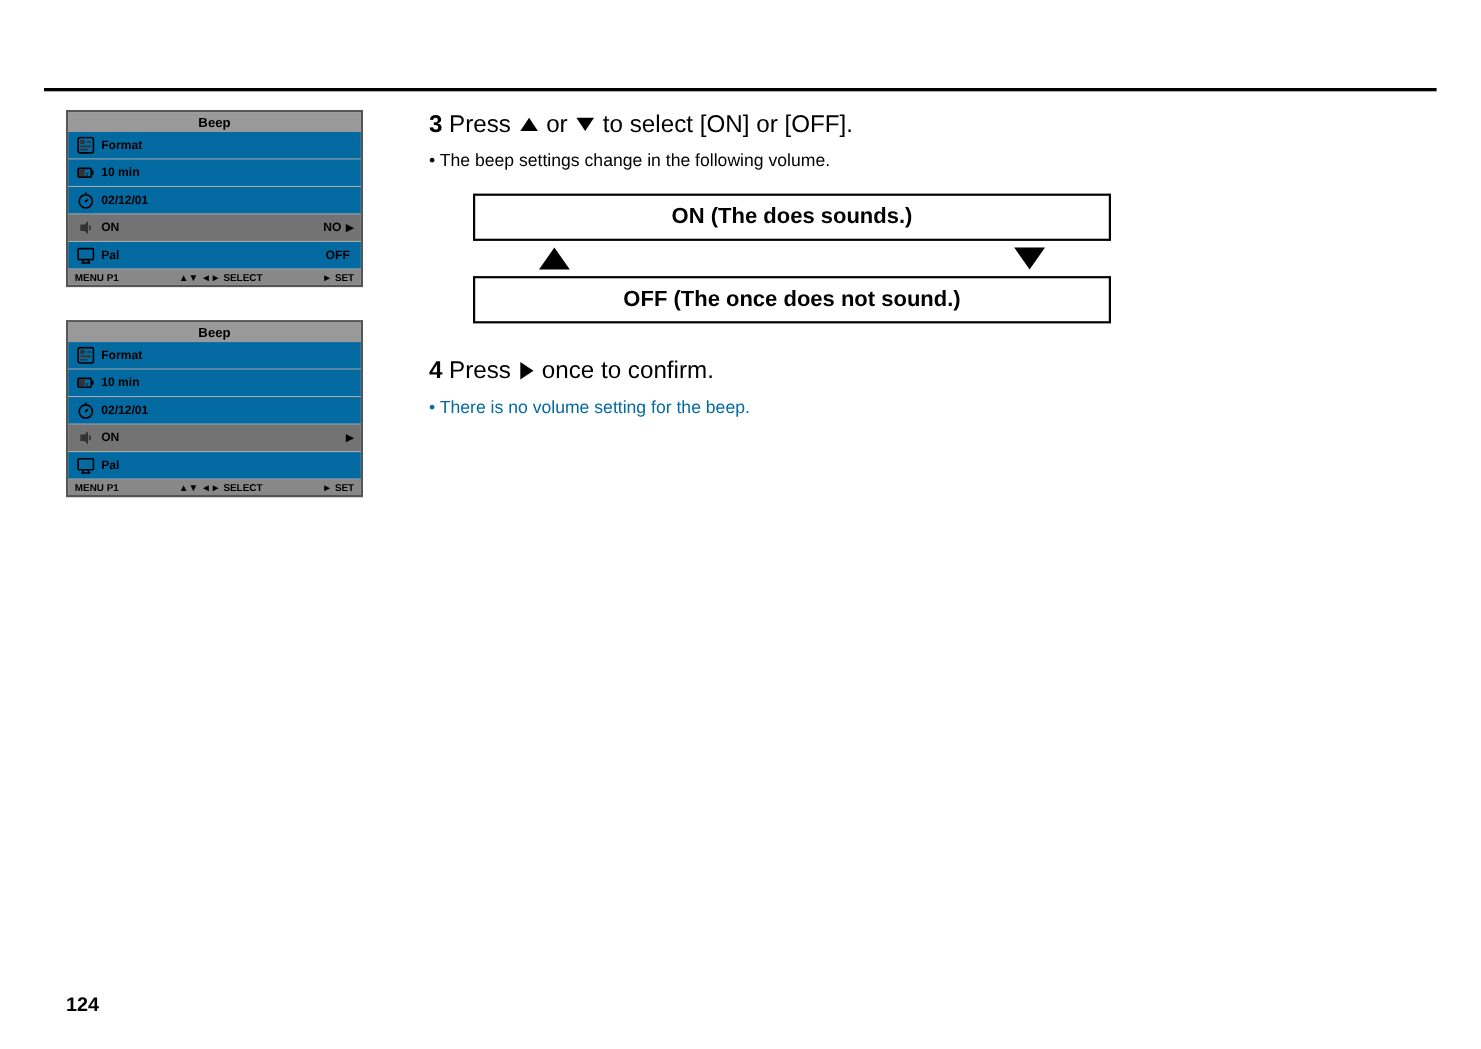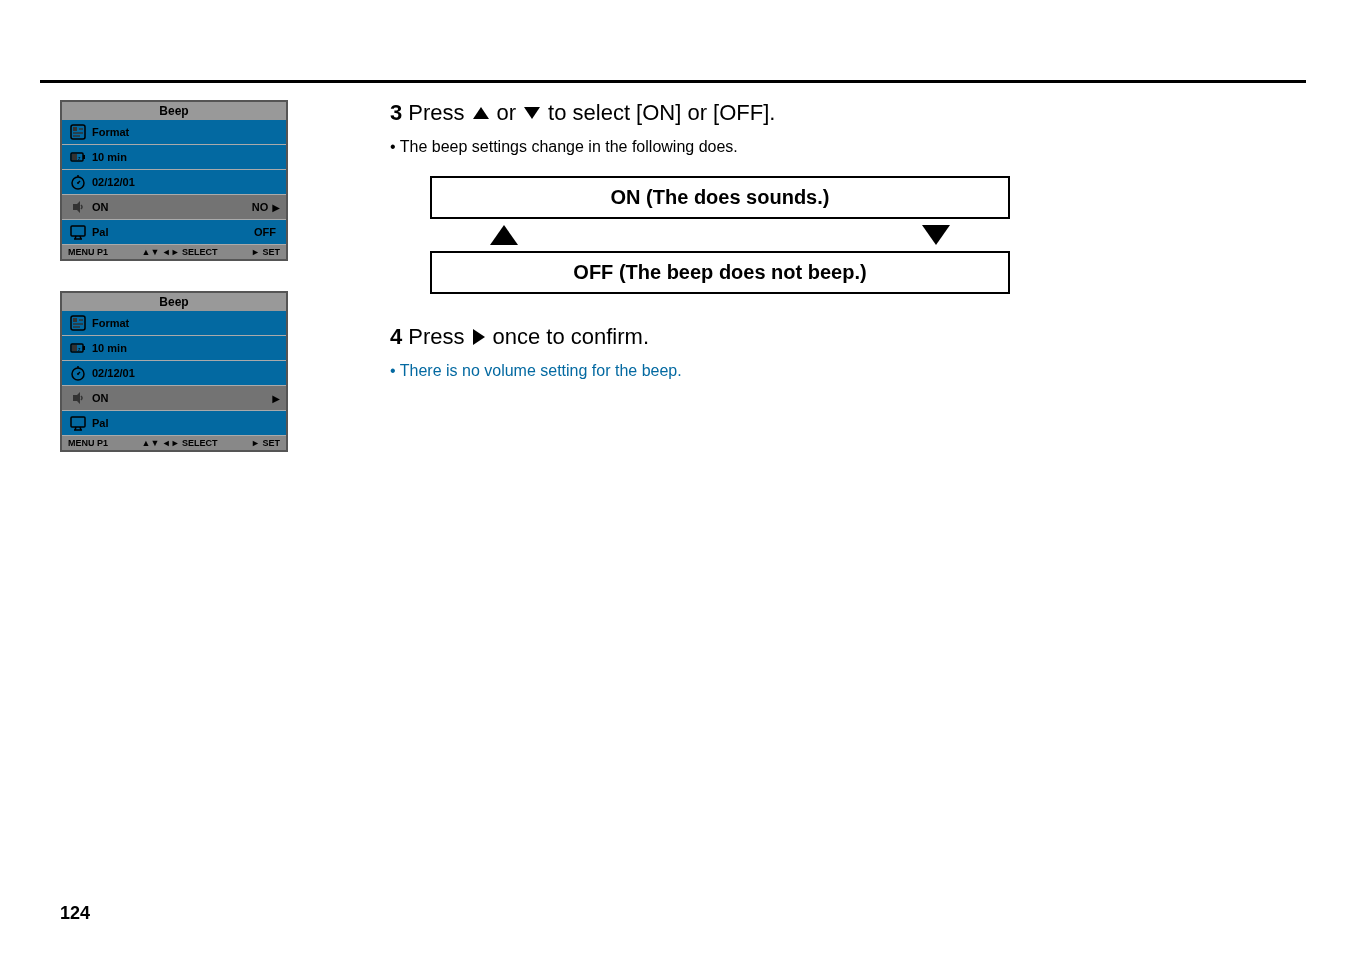--- a/index.html
+++ b/index.html
@@ -33,21 +33,21 @@
     
     .left-column {
       position: absolute;
       top: 100px;
       left: 60px;
       width: 290px;
     }
 
     
     .menu-screen {
-      width: 228px;
+      width: 270px;
       border: 2px solid #555;
       background: #c8c8c8;
       margin-bottom: 30px;
       font-size: 11px;
     }
 
     .menu-title {
       background: #999;
       text-align: center;
       font-weight: bold;
@@ -392,29 +392,29 @@
 
   <div class="step-heading">
     <span class="step-num">3</span>
     <span class="step-text">Press</span>
     <span class="arrow-up-icon"></span>
     <span class="step-text">or</span>
     <span class="arrow-down-icon"></span>
     <span class="step-text">to select [ON] or [OFF].</span>
   </div>
 
-  <div class="step-bullet">• The beep settings change in the following does.</div>
+  <div class="step-bullet">• The beep settings change in the following volume.</div>
 
   <div class="beep-cycle">
     <div class="beep-box">ON (The does sounds.)</div>
     <div class="beep-arrows-row">
       <span class="big-arrow-up"></span>
       <span class="big-arrow-down"></span>
     </div>
-    <div class="beep-box">OFF (The beep does not beep.)</div>
+    <div class="beep-box">OFF (The once does not sound.)</div>
   </div>
 
   <div class="step4-heading">
     <span class="step-num">4</span>
     <span class="step-text">Press</span>
     <span class="arrow-right-icon"></span>
     <span class="step-text">once to confirm.</span>
   </div>
 
   <div class="step4-bullet">• There is no volume setting for the beep.</div>

